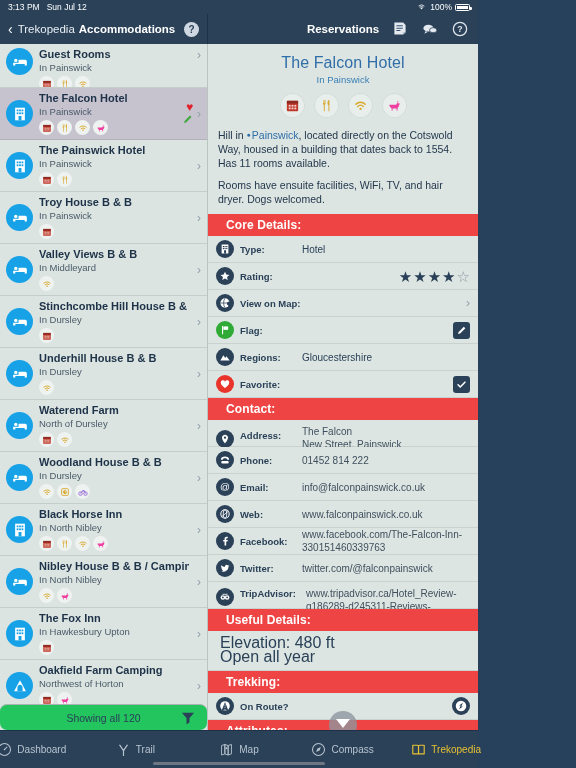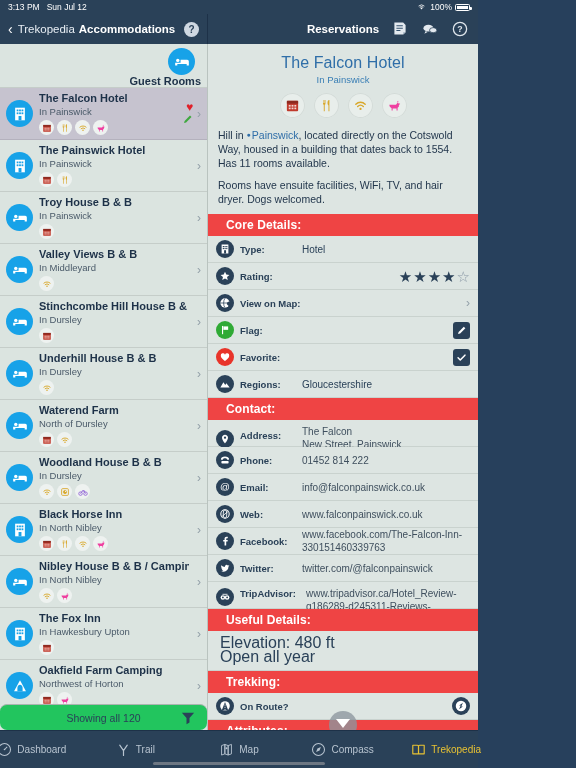--- a/index.html
+++ b/index.html
@@ -59,21 +59,21 @@
     width:208px; background:#dbe4e0; display:flex; flex-direction:column;
     border-right:1px solid #b9c3bf;
   }
   .list { flex:1; overflow:hidden; position:relative; }
   .row {
     position:relative; display:flex; align-items:center;
     padding:4px 6px 4px 6px; min-height:51px;
     border-bottom:1px solid #c5cdc9; background:#dbe4e0;
   }
   .row.selected { background:#c6c3cf; border-bottom-color:#b4b1bd; }
-  .row.clipped { min-height:0; height:44px; align-items:flex-end; padding-bottom:4px; overflow:hidden;flex-direction:column;}
+  .row.clipped { min-height:0; height:44px; align-items:flex-start; padding-bottom:4px; overflow:hidden;}
   .avatar {
     width:27px; height:27px; border-radius:50%; background:#17a2e8;
     flex:0 0 27px; display:flex; align-items:center; justify-content:center;
     margin-right:6px;
   }
   .avatar svg { width:18px; height:18px; display:block; }
   .rowtxt { flex:1; min-width:0; }
   .rowtitle { font-size:11px; font-weight:bold; color:#1d3148; line-height:13px; white-space:nowrap; overflow:hidden; }
   .rowsub { font-size:9.5px; color:#4a5a69; line-height:12px; margin-top:1px; }
   .chips { display:flex; gap:3px; margin-top:2px; }
@@ -867,41 +867,41 @@
         </span>
         <span class="dlabel">Flag:</span>
         <span class="sqbtn">
           <svg viewBox="0 0 16 16">
               <path d="M11.4 2.4l2.2 2.2-7.6 7.6-3 .8.8-3z" fill="#fff"></path>
             </svg>
         </span>
       </div>
 
       <div class="drow">
+        <span class="dicon">
+          <svg viewBox="0 0 16 16">
+              <path d="M1.8 12.6l4.1-6.8 2.4 3.6 1.6-2.3 4.3 5.5z" fill="#fff"></path>
+            </svg>
+        </span>
+        <span class="dlabel">Regions:</span>
+        <span class="dval right">Gloucestershire</span>
+      </div>
+
+      <div class="drow">
         <span class="dicon red">
           <svg viewBox="0 0 16 16">
               <path d="M8 13.4S2.4 9.8 2.4 6.4A2.9 2.9 0 018 5a2.9 2.9 0 015.6 1.4c0 3.4-5.6 7-5.6 7z" fill="#fff"></path>
             </svg>
         </span>
         <span class="dlabel">Favorite:</span>
         <span class="sqbtn">
           <svg viewBox="0 0 16 16">
               <path d="M3 8.4l3.2 3.2L13 4.6" stroke="#fff" stroke-width="2.2" fill="none" stroke-linecap="round" stroke-linejoin="round"></path>
             </svg>
         </span>
-      </div>
-
-      <div class="drow">
-        <span class="dicon">
-          <svg viewBox="0 0 16 16">
-              <path d="M1.8 12.6l4.1-6.8 2.4 3.6 1.6-2.3 4.3 5.5z" fill="#fff"></path>
-            </svg>
-        </span>
-        <span class="dlabel">Regions:</span>
-        <span class="dval right">Gloucestershire</span>
       </div>
 
       <div class="sechead">Contact:</div>
 
       <div class="drow tall">
         <span class="dicon" style="margin-top:5px;">
           <svg viewBox="0 0 16 16">
               <path d="M8 2.2c2.3 0 4 1.8 4 4 0 2.9-4 7.6-4 7.6S4 9.1 4 6.2c0-2.2 1.7-4 4-4z" fill="#fff"></path>
               <circle cx="8" cy="6.2" r="1.5" fill="#2a4158"></circle>
             </svg>

